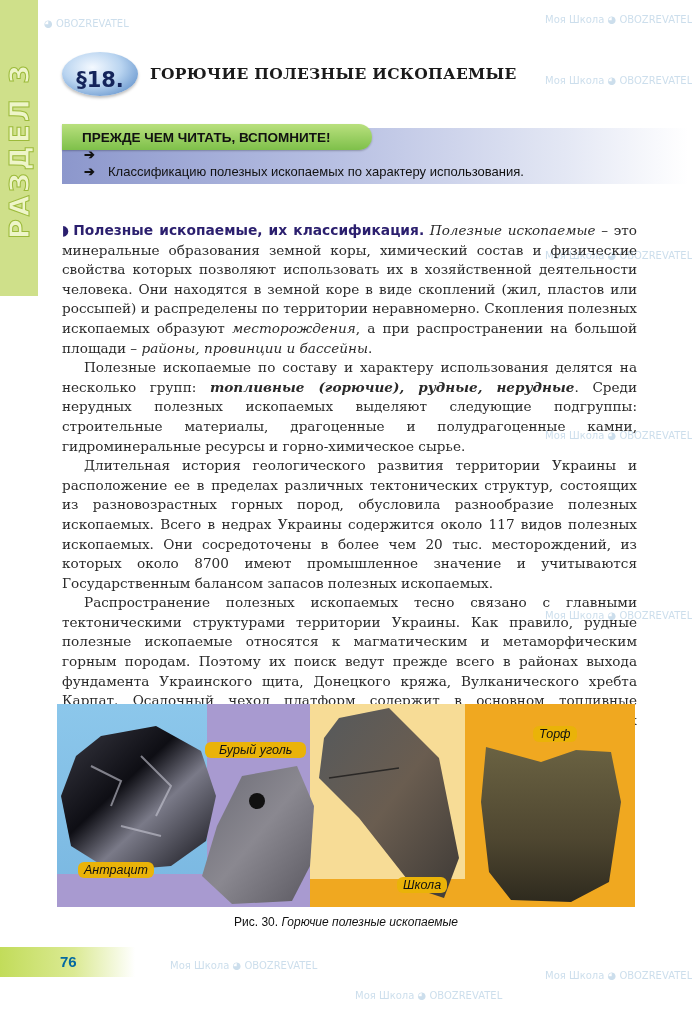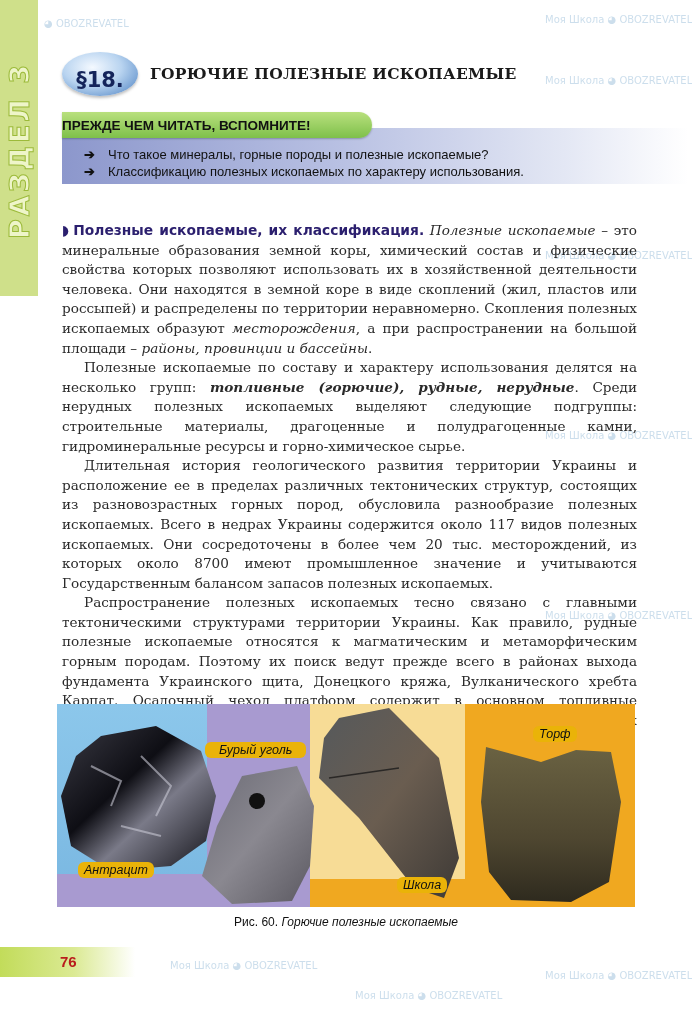--- a/index.html
+++ b/index.html
@@ -35,25 +35,25 @@
     position: absolute; left: 150px; top: 64px; width: 440px;
     font-family: "DejaVu Serif", serif; font-weight: bold; font-size: 15.5px; line-height: 20px;
     color: #1a1a1a; letter-spacing: 0.3px;
   }
 
   .recall-box {
     position: absolute; left: 62px; top: 128px; width: 626px; height: 56px;
     background: linear-gradient(90deg, #8c97cc 0%, #b9c1e3 45%, #e3e7f4 80%, #ffffff 100%);
   }
   .recall-tab {
-    position: absolute; left: 62px; top: 112px; width: 310px; height: 26px;
+    position: absolute; left: 62px; top: 124px; width: 310px; height: 26px;
     background: linear-gradient(180deg, #b9e07e 0%, #7ec04a 100%);
     border-radius: 0 14px 14px 0;
     box-shadow: 0 1px 2px rgba(0,0,0,0.25);
-    display: flex; align-items: center;  text-align: right;
+    display: flex; align-items: center; padding-left: 20px; text-align: right;
   }
   .recall-tab span {
     font-family: "Liberation Sans", sans-serif; font-weight: bold; font-size: 13.5px; color: #111;
   }
   .recall-list { position: absolute; left: 84px; top: 146px; list-style: none; }
   .recall-list li {
     font-family: "Liberation Sans", sans-serif; font-size: 13px; line-height: 17px; color: #111;
     display: flex; align-items: center;
   }
   .recall-list .arrow { width: 24px; font-weight: bold; font-size: 13px; }
@@ -94,21 +94,21 @@
     font-family: "Liberation Sans", sans-serif; font-size: 12px; color: #111;
   }
   .caption .it { font-style: italic; }
 
   .page-band {
     position: absolute; left: 0; top: 947px; width: 135px; height: 30px;
     background: linear-gradient(90deg, #c2dc5a 0%, #dbea94 55%, #ffffff 100%);
   }
   .page-num {
     position: absolute; left: 60px; top: 953px;
-    font-family: "Liberation Sans", sans-serif; font-weight: bold; font-size: 15px; color: #b91c1c;
+    font-family: "Liberation Sans", sans-serif; font-weight: bold; font-size: 15px; color: #0369a1;
   }
 
   .wm {
     position: absolute; font-family: "DejaVu Sans", sans-serif; font-size: 10px; color: rgba(110,160,200,0.35);
     pointer-events: none; white-space: nowrap;
   }
 </style>
 </head>
 <body>
 
@@ -134,21 +134,20 @@
   <div>ГОРЮЧИЕ ПОЛЕЗНЫЕ ИСКОПАЕМЫЕ</div>
 </div>
 
 <div class="recall-box"></div>
 <div class="recall-tab">
   <span>ПРЕЖДЕ ЧЕМ ЧИТАТЬ, ВСПОМНИТЕ!</span>
 </div>
 <ul class="recall-list">
   <li>
     <span class="arrow">➔</span>
-    <span>Что такое минералы, горные породы и полезные ископаемые?</span>
   </li>
   <li>
     <span class="arrow">➔</span>
     <span>Классификацию полезных ископаемых по характеру использования.</span>
   </li>
 </ul>
 
 <div class="body-text">
   <p class="first">
     <span class="sec-head"><span class="marker">◗</span><span>Полезные ископаемые, их классификация.</span></span>
@@ -212,18 +211,18 @@
     <path d="M5,5 L60,20 L95,8 L130,10 L140,60 L128,140 L90,160 L30,158 L8,130 L0,60 Z" fill="url(#gd)"></path>
   </svg>
 
   <div class="label" style="left:21px;top:158px">Антрацит</div>
   <div class="label" style="left:148px;top:38px;padding:1px 14px">Бурый уголь</div>
   <div class="label" style="left:340px;top:173px">Школа</div>
   <div class="label" style="left:476px;top:22px">Торф</div>
 </div>
 
 <div class="caption">
-  <span>Рис. 60.</span>
+  <span>Рис. 30.</span>
   <span class="it">Горючие полезные ископаемые</span>
 </div>
 
 <div class="page-band"></div>
 <div class="page-num">76</div>
 
 </body></html>

